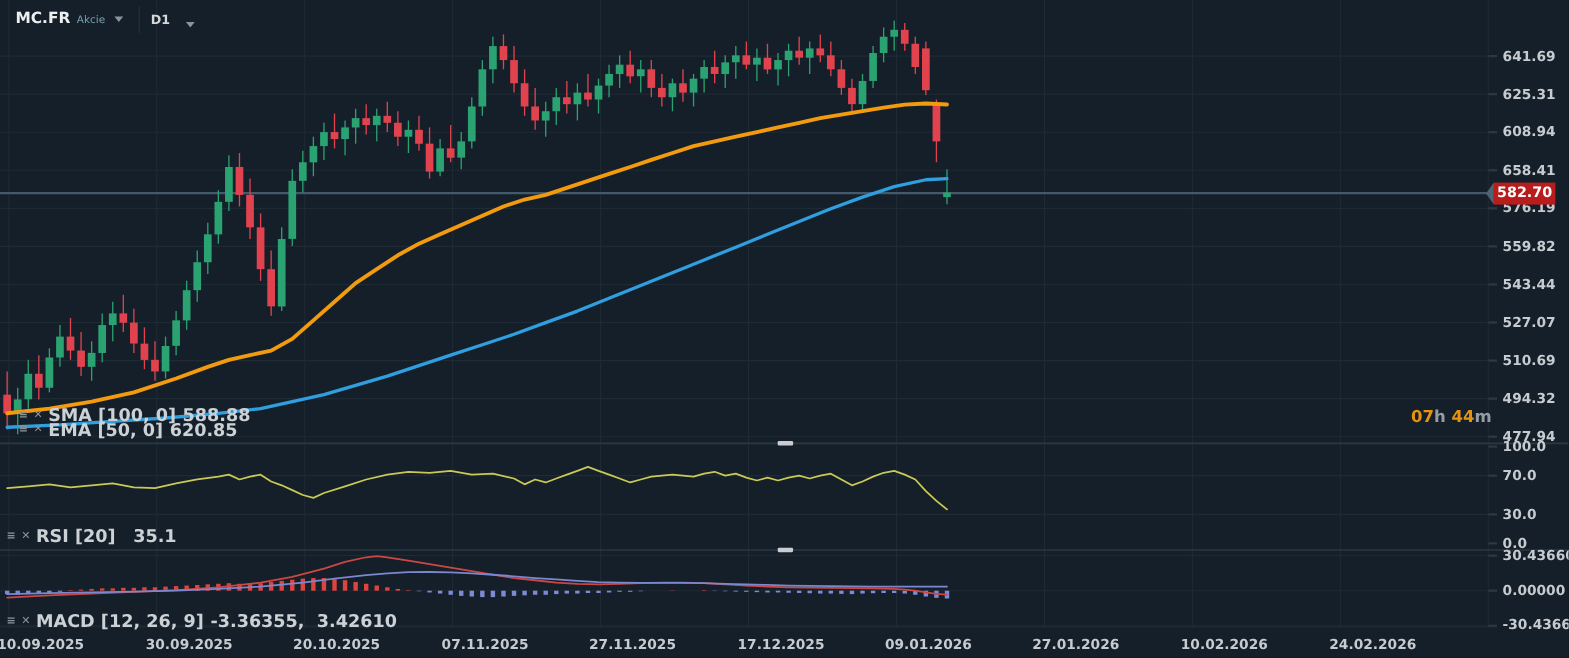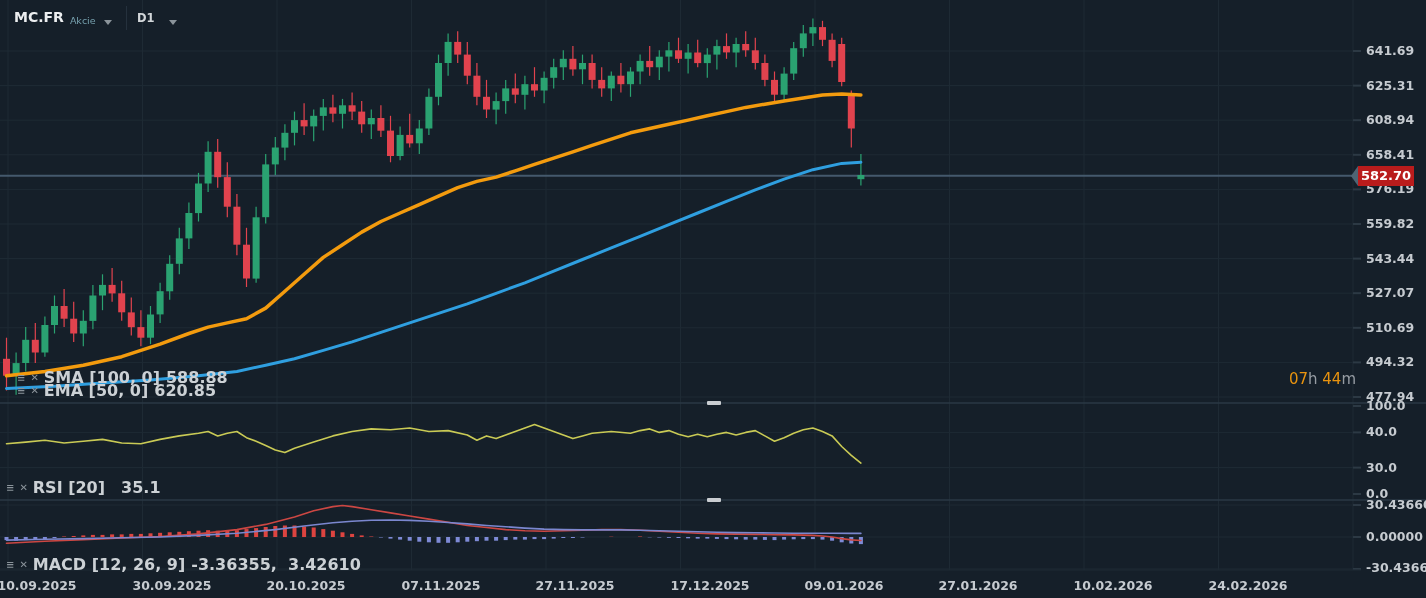--- a/index.html
+++ b/index.html
@@ -4,32 +4,32 @@
 <style>
 *{margin:0;padding:0;box-sizing:border-box}
 body{background:#0d141b;font-family:"DejaVu Sans","Liberation Sans",sans-serif}
 .root{position:relative;width:1426px;height:598px;background:#151f29;overflow:hidden}
 #chart-svg{position:absolute;left:0;top:0}
 .lbl{position:absolute;font-weight:bold;color:#c6cbd0;font-size:12.5px;line-height:17px;white-space:pre}
 .price-lbl{left:1366px}
 .date-lbl{transform:translateX(-50%);top:577px}
 .badge{position:absolute;left:1358px;top:166px;width:56px;height:20px;background:#b91c1c;color:#ffffff;font-size:13px;font-weight:bold;text-align:center;line-height:20px}
 .badge:before{content:"";position:absolute;left:-7px;top:0;width:0;height:0;border-top:10px solid transparent;border-bottom:10px solid transparent;border-right:7px solid #4e6473}
-.hdr{position:absolute;top:9px;left:14px;display:flex;align-items:flex-end}
+.hdr{position:absolute;top:9px;left:14px;display:flex;align-items:center}
 .sym{color:#eceef0;font-size:14px;font-weight:bold}
 .typ{color:#76a0ad;font-size:9.5px;margin-left:6px;position:relative;top:1px}
 .chev{width:0;height:0;border-left:4px solid transparent;border-right:4px solid transparent;border-top:5px solid #8b949b;margin-left:8px;cursor:pointer}
 .tf{position:absolute;top:11px;left:137px;display:flex;align-items:flex-end}
 .tf-lbl{color:#d3d7da;font-size:11.5px;font-weight:bold}
 .tf .chev{margin-left:14px}
 .hdr-div{position:absolute;left:126px;top:6px;width:1px;height:24px;background:#25313d}
 .ind-row{position:absolute;display:flex;align-items:center;white-space:pre}
 .ind-ico{color:#8b949b;font-size:10px;line-height:12px;cursor:pointer;margin-right:5px;font-weight:bold}
 .ind-txt{color:#ccd1d5;font-size:16px;font-weight:bold}
-.cd{position:absolute;top:370px;right:70px;font-size:15px;font-weight:normal;white-space:pre}
+.cd{position:absolute;top:370px;right:70px;font-size:15px;font-weight:bold;white-space:pre}
 .cd .num{color:#e8930f}
 .cd .unit{color:#969ca3}
 .handle{position:absolute;width:14px;height:4px;background:#c9cdd1;border-radius:1px;cursor:row-resize}
 </style>
 </head>
 <body>
 
 <div class="root">
 
   <svg id="chart-svg" width="1426" height="598" viewBox="0 0 1426 598">
@@ -399,21 +399,21 @@
     <div class="lbl price-lbl" style="top:111px">608.94</div>
     <div class="lbl price-lbl" style="top:146px">658.41</div>
     <div class="lbl price-lbl" style="top:180px">576.19</div>
     <div class="lbl price-lbl" style="top:215px">559.82</div>
     <div class="lbl price-lbl" style="top:250px">543.44</div>
     <div class="lbl price-lbl" style="top:284px">527.07</div>
     <div class="lbl price-lbl" style="top:319px">510.69</div>
     <div class="lbl price-lbl" style="top:353px">494.32</div>
     <div class="lbl price-lbl" style="top:388px">477.94</div>
     <div class="lbl price-lbl" style="top:397px">100.0</div>
-    <div class="lbl price-lbl" style="top:423px">40.0</div>
+    <div class="lbl price-lbl" style="top:423px">70.0</div>
     <div class="lbl price-lbl" style="top:459px">30.0</div>
     <div class="lbl price-lbl" style="top:485px">0.0</div>
     <div class="lbl price-lbl" style="top:496px">30.43660</div>
     <div class="lbl price-lbl" style="top:528px">0.00000</div>
     <div class="lbl price-lbl" style="top:559px">-30.4366</div>
     <div class="badge">582.70</div>
   </div>
 
   <div>
     <div class="lbl date-lbl" style="left:37px">10.09.2025</div>

